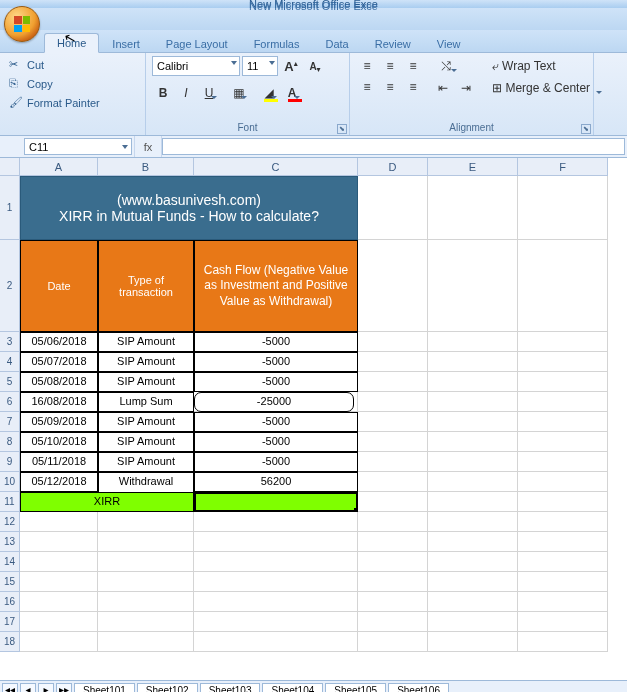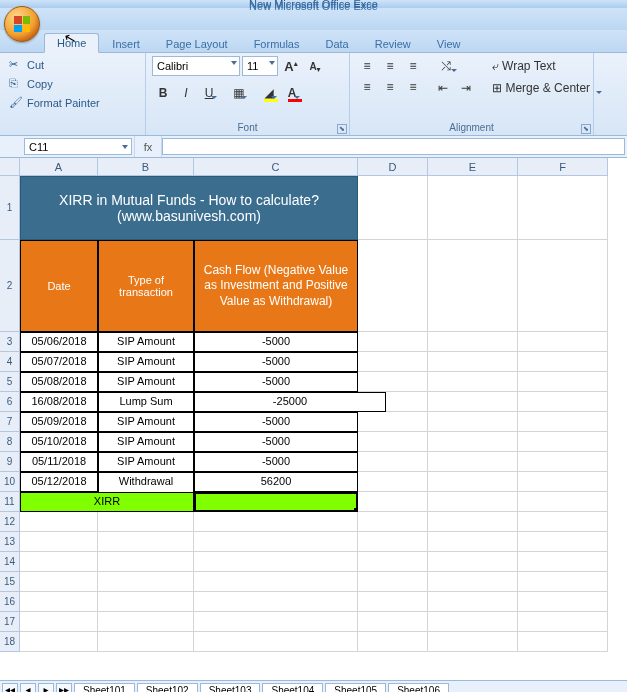--- a/index.html
+++ b/index.html
@@ -344,40 +344,40 @@
       <div class="cell " style="left: 338px; top: 436px; width: 70px; height: 20px;"></div>
       <div class="cell " style="left: 408px; top: 436px; width: 90px; height: 20px;"></div>
       <div class="cell " style="left: 498px; top: 436px; width: 90px; height: 20px;"></div>
       <div class="cell " style="left: 0px; top: 456px; width: 78px; height: 20px;"></div>
       <div class="cell " style="left: 78px; top: 456px; width: 96px; height: 20px;"></div>
       <div class="cell " style="left: 174px; top: 456px; width: 164px; height: 20px;"></div>
       <div class="cell " style="left: 338px; top: 456px; width: 70px; height: 20px;"></div>
       <div class="cell " style="left: 408px; top: 456px; width: 90px; height: 20px;"></div>
       <div class="cell " style="left: 498px; top: 456px; width: 90px; height: 20px;"></div>
       <div class="cell title-block" style="left: 0px; top: 0px; width: 338px; height: 64px;">
+        <div>(www.basunivesh.com)</div>
         <div>XIRR in Mutual Funds - How to calculate?</div>
-        <div>(www.basunivesh.com)</div>
       </div>
       <div class="cell hdr-orange" style="left: 0px; top: 64px; width: 78px; height: 92px;">Date</div>
       <div class="cell hdr-orange" style="left: 78px; top: 64px; width: 96px; height: 92px;">Type of transaction</div>
       <div class="cell hdr-orange" style="left: 174px; top: 64px; width: 164px; height: 92px;">
         <div style="padding:4px;font-size:12px;line-height:1.3;">Cash Flow (Negative Value as Investment and Positive Value as Withdrawal)</div>
       </div>
       <div class="cell data-cell" style="left: 0px; top: 156px; width: 78px; height: 20px;">05/06/2018</div>
       <div class="cell data-cell" style="left: 78px; top: 156px; width: 96px; height: 20px;">SIP Amount</div>
       <div class="cell data-cell right" style="left: 174px; top: 156px; width: 164px; height: 20px;">-5000</div>
       <div class="cell data-cell" style="left: 0px; top: 176px; width: 78px; height: 20px;">05/07/2018</div>
       <div class="cell data-cell" style="left: 78px; top: 176px; width: 96px; height: 20px;">SIP Amount</div>
       <div class="cell data-cell right" style="left: 174px; top: 176px; width: 164px; height: 20px;">-5000</div>
       <div class="cell data-cell" style="left: 0px; top: 196px; width: 78px; height: 20px;">05/08/2018</div>
       <div class="cell data-cell" style="left: 78px; top: 196px; width: 96px; height: 20px;">SIP Amount</div>
       <div class="cell data-cell right" style="left: 174px; top: 196px; width: 164px; height: 20px;">-5000</div>
       <div class="cell data-cell" style="left: 0px; top: 216px; width: 78px; height: 20px;">16/08/2018</div>
       <div class="cell data-cell" style="left: 78px; top: 216px; width: 96px; height: 20px;">Lump Sum</div>
-      <div class="cell data-cell right" style="left: 174px; top: 216px; width: 192px; height: 20px;">-25000</div>
+      <div class="cell data-cell right" style="left: 174px; top: 216px; width: 160px; height: 20px; border-radius: 7px;">-25000</div>
       <div class="cell data-cell" style="left: 0px; top: 236px; width: 78px; height: 20px;">05/09/2018</div>
       <div class="cell data-cell" style="left: 78px; top: 236px; width: 96px; height: 20px;">SIP Amount</div>
       <div class="cell data-cell right" style="left: 174px; top: 236px; width: 164px; height: 20px;">-5000</div>
       <div class="cell data-cell" style="left: 0px; top: 256px; width: 78px; height: 20px;">05/10/2018</div>
       <div class="cell data-cell" style="left: 78px; top: 256px; width: 96px; height: 20px;">SIP Amount</div>
       <div class="cell data-cell right" style="left: 174px; top: 256px; width: 164px; height: 20px;">-5000</div>
       <div class="cell data-cell" style="left: 0px; top: 276px; width: 78px; height: 20px;">05/11/2018</div>
       <div class="cell data-cell" style="left: 78px; top: 276px; width: 96px; height: 20px;">SIP Amount</div>
       <div class="cell data-cell right" style="left: 174px; top: 276px; width: 164px; height: 20px;">-5000</div>
       <div class="cell data-cell" style="left: 0px; top: 296px; width: 78px; height: 20px;">05/12/2018</div>

